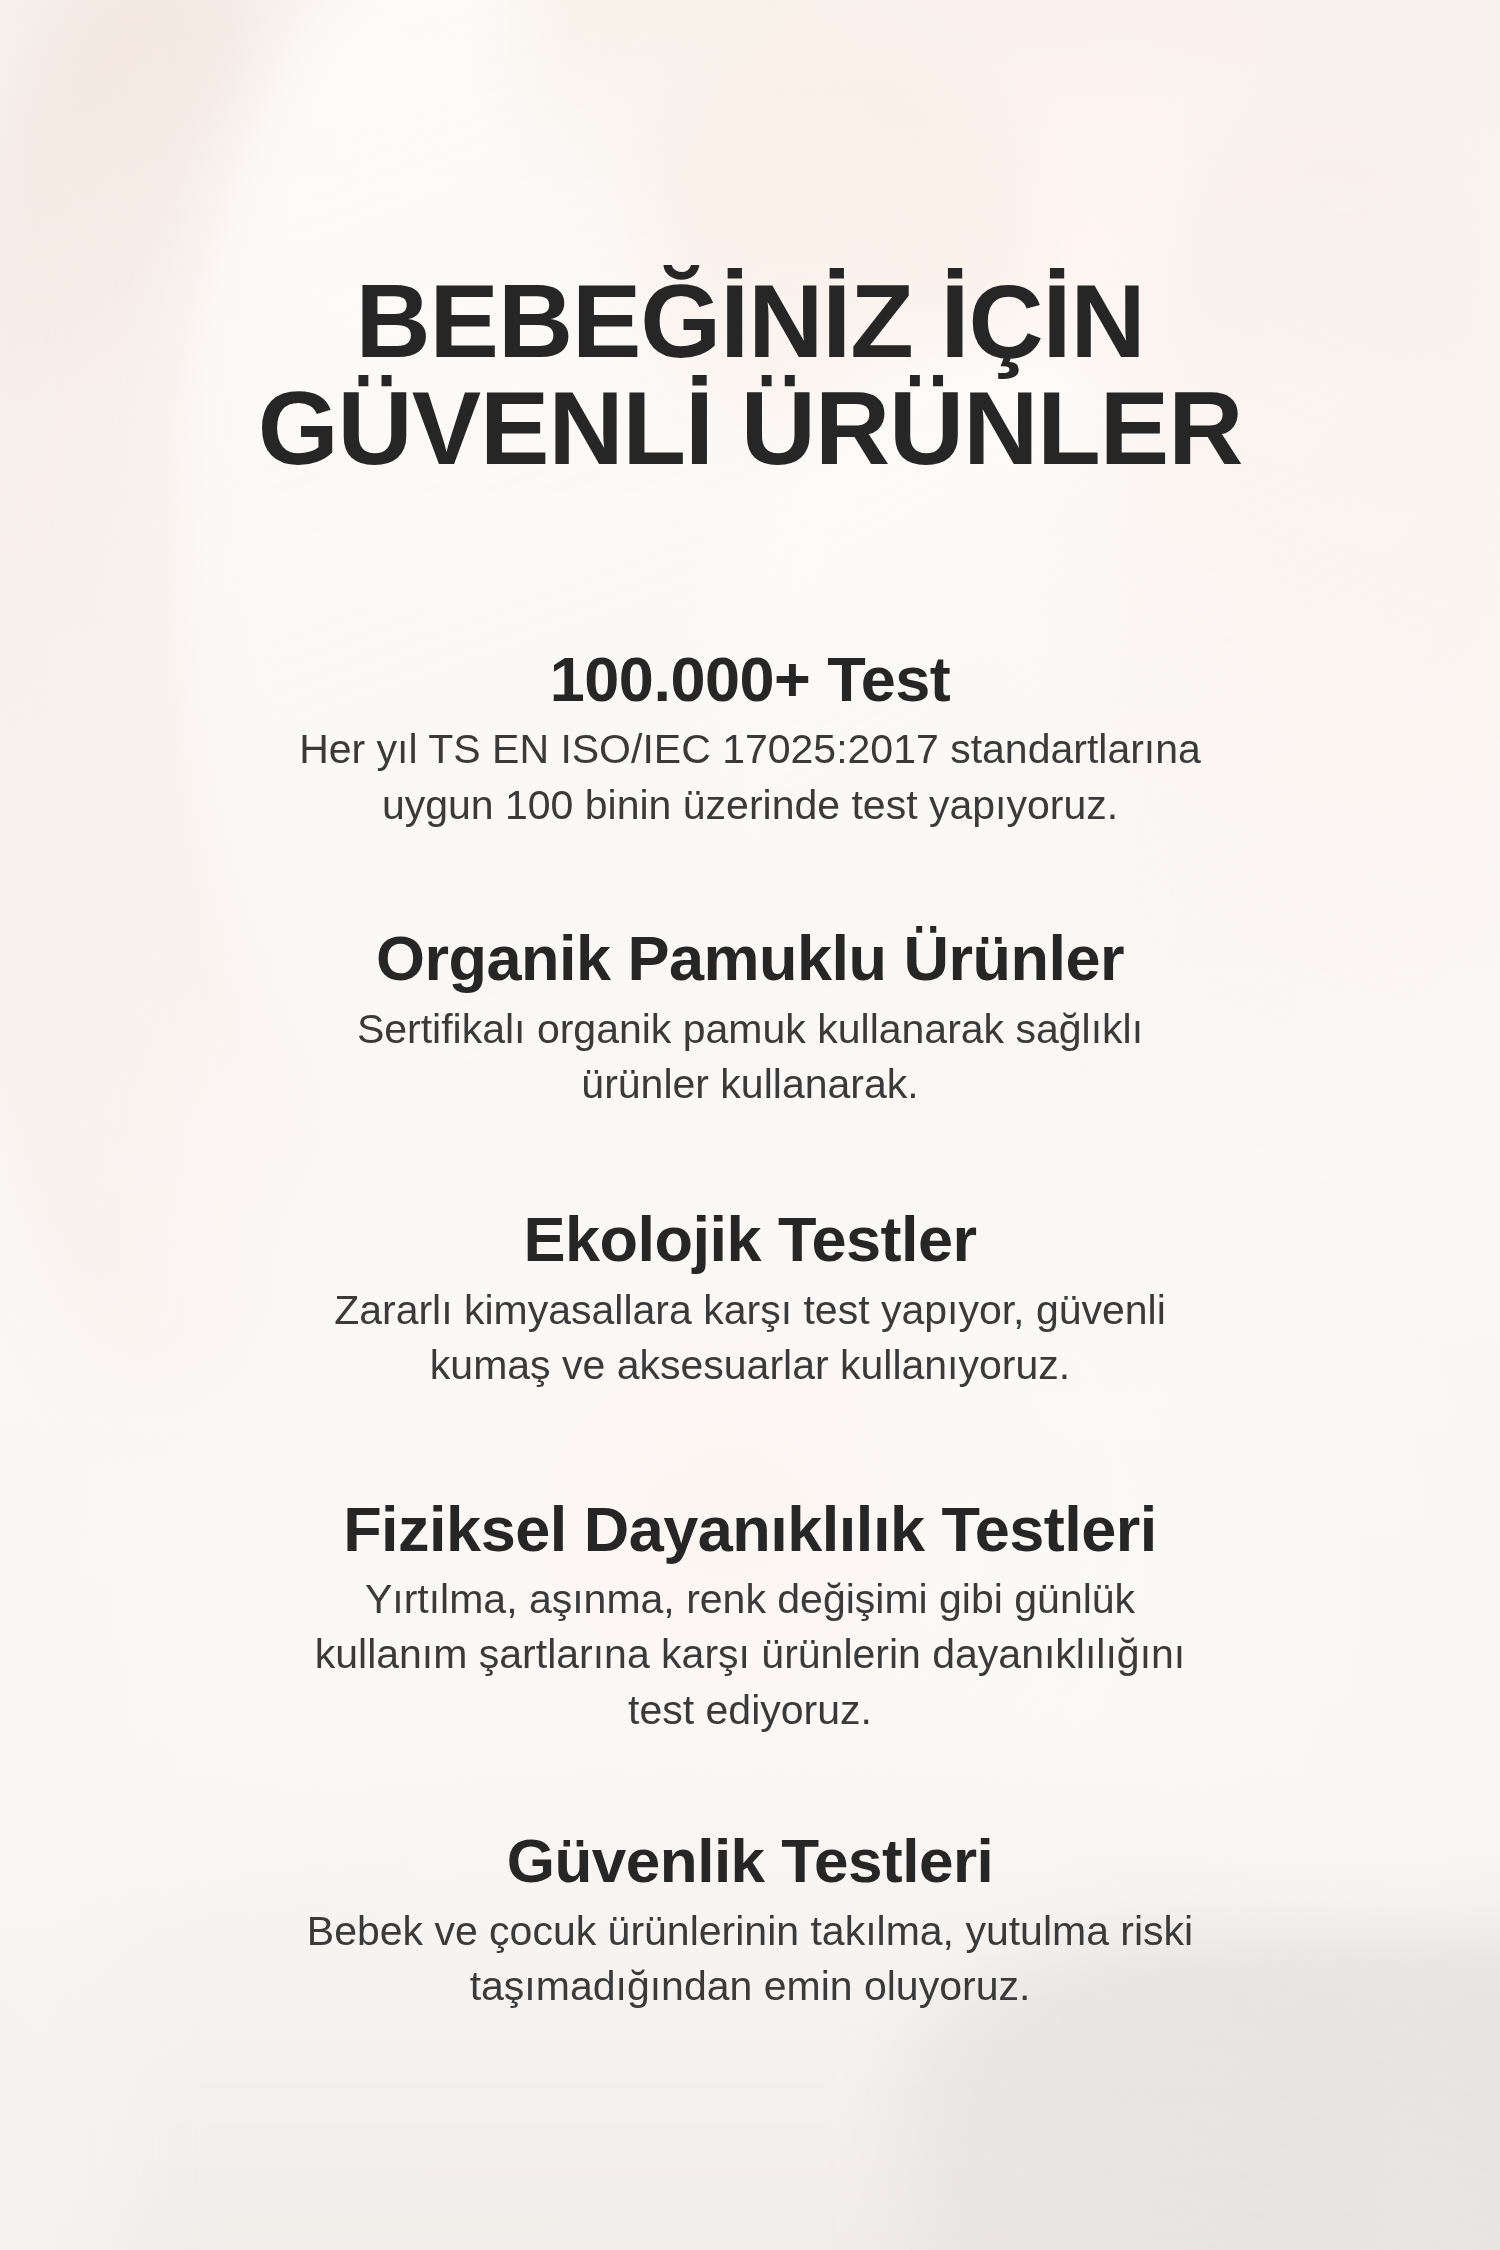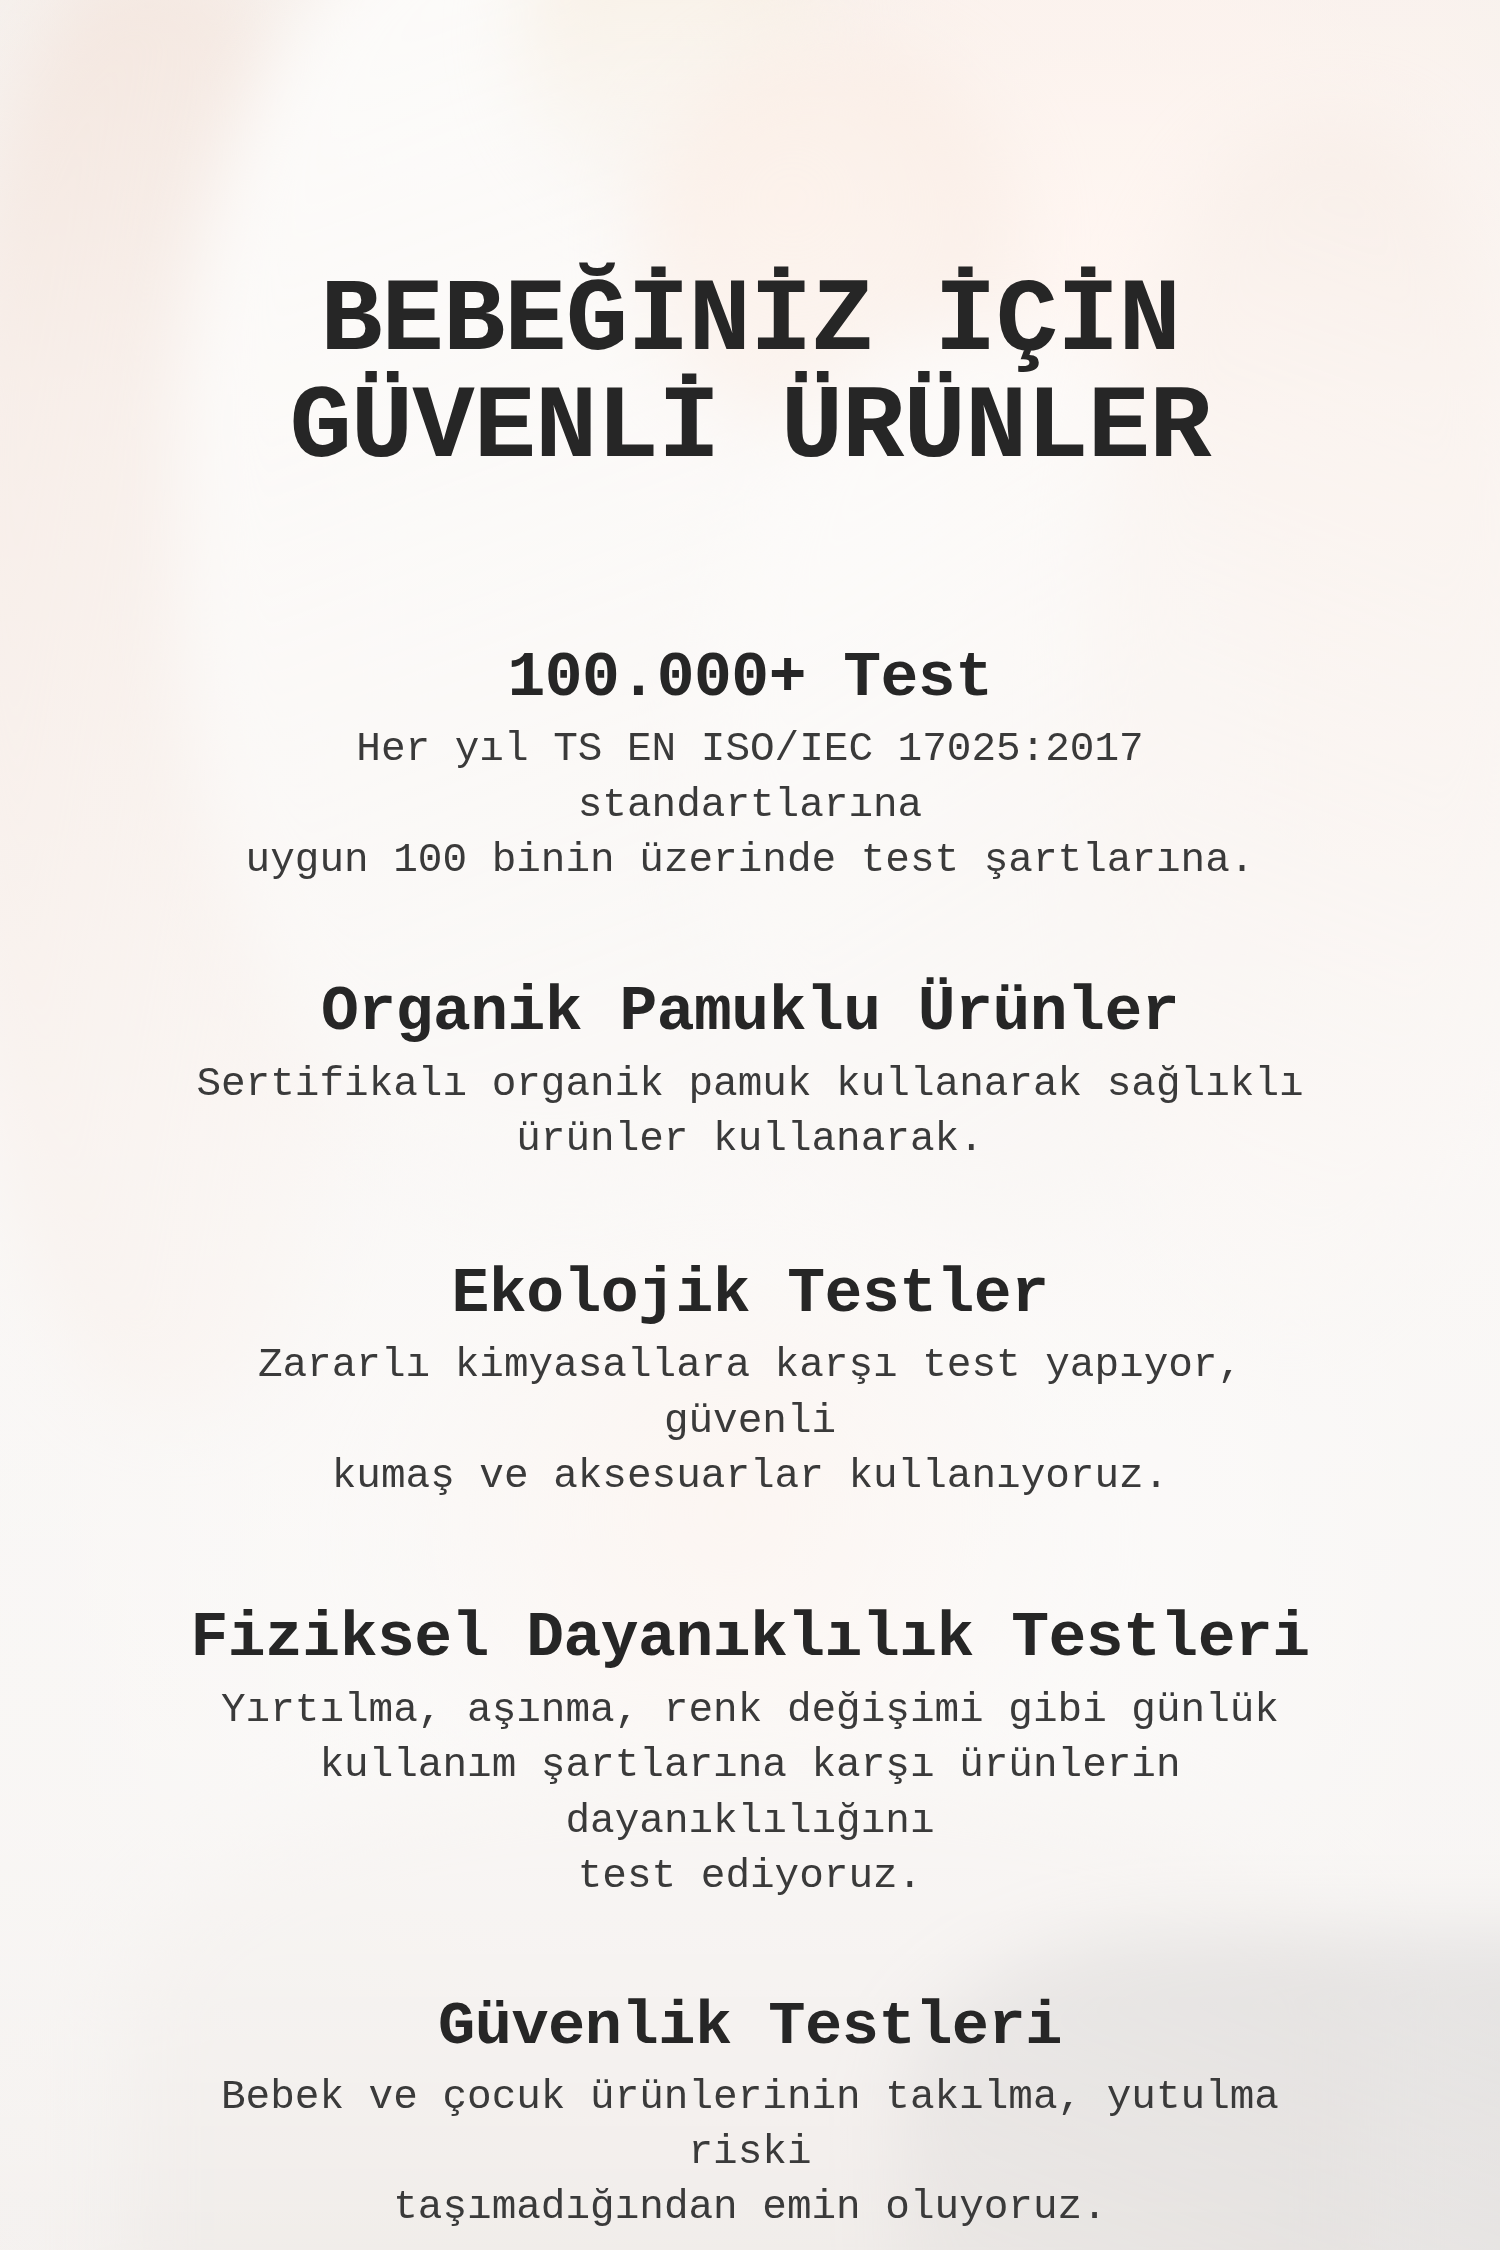--- a/index.html
+++ b/index.html
@@ -13,21 +13,20 @@
     background: #f2eeec;
     overflow: hidden;
   }
 
   .poster {
     position: relative;
     width: 1500px;
     height: 2250px;
     overflow: hidden;
     background: #7dd3fc;
-    font-family: Liberation Mono, monospace;
   }
 
   
   .bg {
     position: absolute;
     inset: 0;
     background:
       radial-gradient(circle at 72% 12%, rgba(255,236,226,0.95) 0%, rgba(244,229,220,0.6) 26%, rgba(240,232,226,0) 52%),
       radial-gradient(circle at 20% 22%, rgba(240,224,214,0.85) 0%, rgba(238,230,224,0.3) 34%, rgba(238,230,224,0) 60%),
       radial-gradient(circle at 50% 70%, rgba(252,250,248,0.9) 0%, rgba(241,236,232,0.5) 40%, rgba(235,229,224,0) 72%),
@@ -197,21 +196,21 @@
       <span class="line">BEBEĞİNİZ İÇİN</span>
       <span class="line">GÜVENLİ ÜRÜNLER</span>
     </h1>
 
     <div class="sections">
 
       <div class="section section-tests">
         <div class="sec-title">100.000+ Test</div>
         <div class="sec-body">
           <span class="l">Her yıl TS EN ISO/IEC 17025:2017 standartlarına</span>
-          <span class="l">uygun 100 binin üzerinde test şartlarına.</span>
+          <span class="l">uygun 100 binin üzerinde test yapıyoruz.</span>
         </div>
       </div>
 
       <div class="section section-organic">
         <div class="sec-title">Organik Pamuklu Ürünler</div>
         <div class="sec-body">
           <span class="l">Sertifikalı organik pamuk kullanarak sağlıklı</span>
           <span class="l">ürünler kullanarak.</span>
         </div>
       </div>

